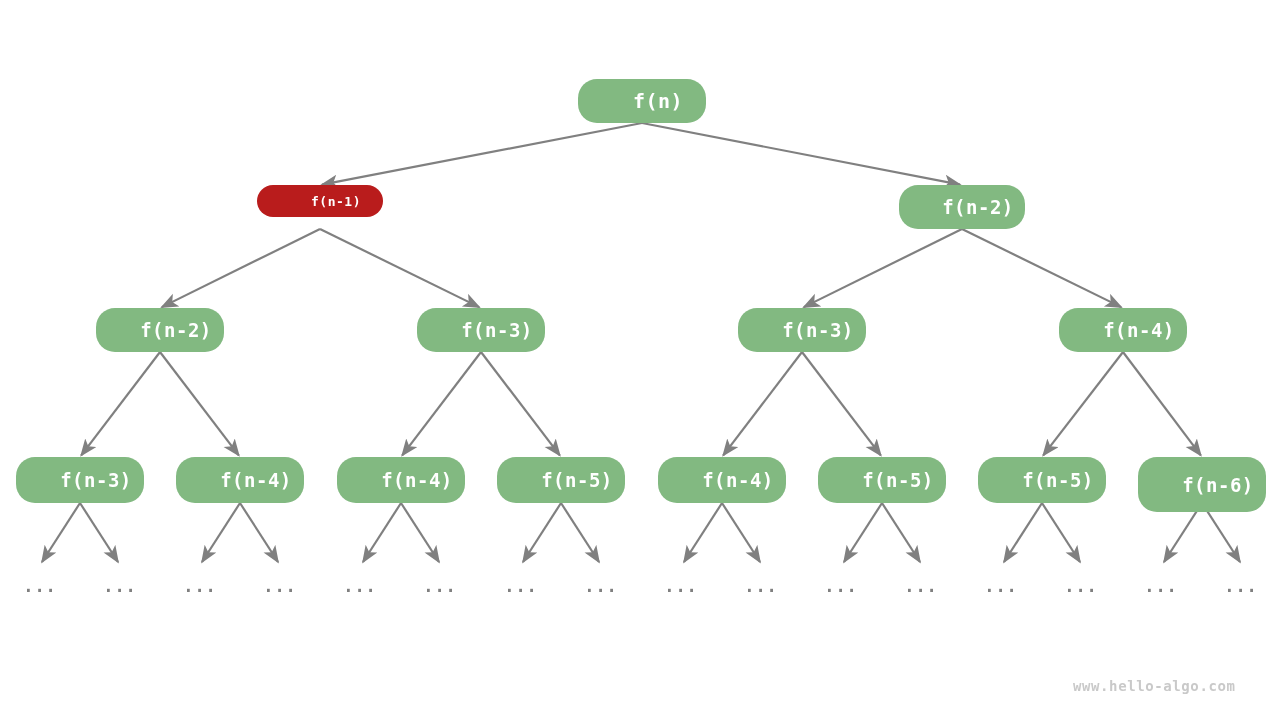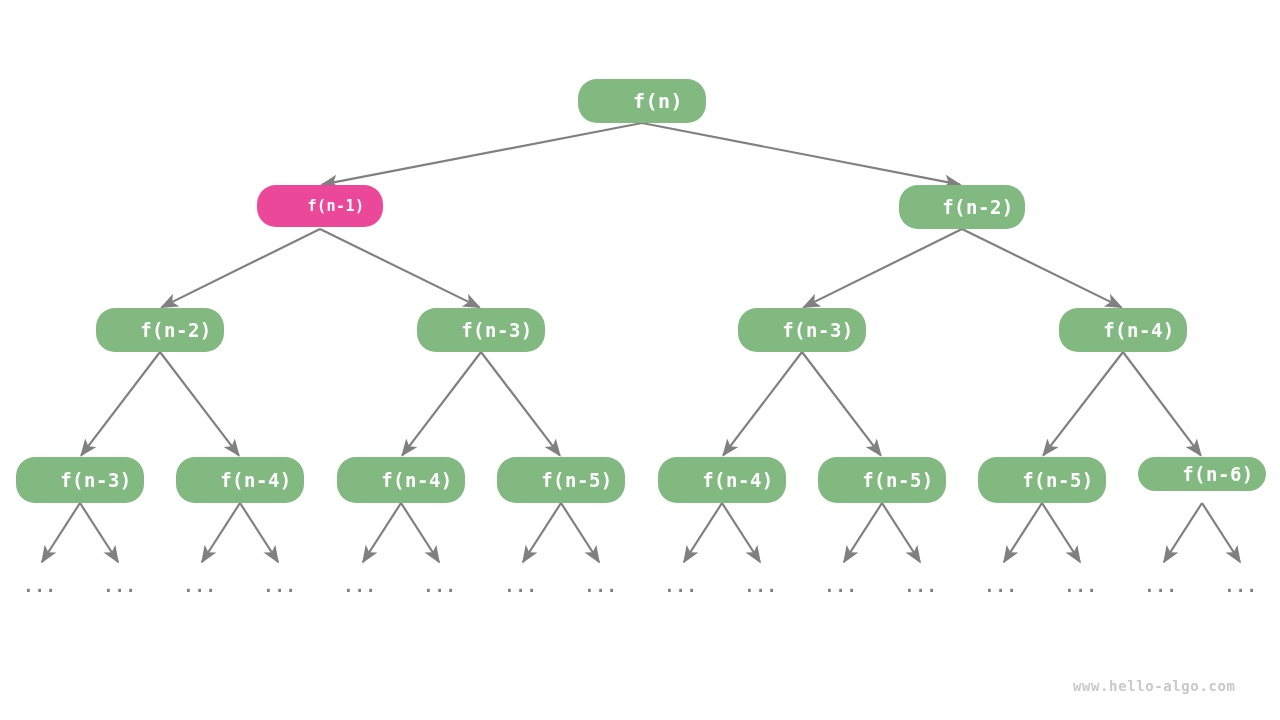--- a/index.html
+++ b/index.html
@@ -106,34 +106,34 @@
         <line x1="882" y1="503" x2="920" y2="562" stroke="#808080" stroke-width="2.2" marker-end="url(#arrowhead)"></line>
         <line x1="1042" y1="503" x2="1004" y2="562" stroke="#808080" stroke-width="2.2" marker-end="url(#arrowhead)"></line>
         <line x1="1042" y1="503" x2="1080" y2="562" stroke="#808080" stroke-width="2.2" marker-end="url(#arrowhead)"></line>
         <line x1="1202" y1="503" x2="1164" y2="562" stroke="#808080" stroke-width="2.2" marker-end="url(#arrowhead)"></line>
         <line x1="1202" y1="503" x2="1240" y2="562" stroke="#808080" stroke-width="2.2" marker-end="url(#arrowhead)"></line>
       </g>
   </svg>
 
   <div id="node-layer">
       <div class="node" style="left: 578px; top: 79px; width: 128px; height: 44px; font-size: 20px; background: rgb(130, 185, 129); color: rgb(255, 255, 255);">f(n)</div>
-      <div class="node" style="left: 257px; top: 185px; width: 126px; height: 42px; font-size: 15px; background: #ec4899; color: rgb(255, 255, 255);">f(n-1)</div>
+      <div class="node" style="left: 257px; top: 185px; width: 126px; height: 32px; font-size: 13px; background: #b91c1c; color: rgb(255, 255, 255);">f(n-1)</div>
       <div class="node" style="left: 899px; top: 185px; width: 126px; height: 44px; font-size: 19px; background: rgb(130, 185, 129); color: rgb(255, 255, 255);">f(n-2)</div>
       <div class="node" style="left: 96px; top: 308px; width: 128px; height: 44px; font-size: 19px; background: rgb(130, 185, 129); color: rgb(255, 255, 255);">f(n-2)</div>
       <div class="node" style="left: 417px; top: 308px; width: 128px; height: 44px; font-size: 19px; background: rgb(130, 185, 129); color: rgb(255, 255, 255);">f(n-3)</div>
       <div class="node" style="left: 738px; top: 308px; width: 128px; height: 44px; font-size: 19px; background: rgb(130, 185, 129); color: rgb(255, 255, 255);">f(n-3)</div>
       <div class="node" style="left: 1059px; top: 308px; width: 128px; height: 44px; font-size: 19px; background: rgb(130, 185, 129); color: rgb(255, 255, 255);">f(n-4)</div>
       <div class="node" style="left: 16px; top: 457px; width: 128px; height: 46px; font-size: 19px; background: rgb(130, 185, 129); color: rgb(255, 255, 255);">f(n-3)</div>
       <div class="node" style="left: 176px; top: 457px; width: 128px; height: 46px; font-size: 19px; background: rgb(130, 185, 129); color: rgb(255, 255, 255);">f(n-4)</div>
       <div class="node" style="left: 337px; top: 457px; width: 128px; height: 46px; font-size: 19px; background: rgb(130, 185, 129); color: rgb(255, 255, 255);">f(n-4)</div>
       <div class="node" style="left: 497px; top: 457px; width: 128px; height: 46px; font-size: 19px; background: rgb(130, 185, 129); color: rgb(255, 255, 255);">f(n-5)</div>
       <div class="node" style="left: 658px; top: 457px; width: 128px; height: 46px; font-size: 19px; background: rgb(130, 185, 129); color: rgb(255, 255, 255);">f(n-4)</div>
       <div class="node" style="left: 818px; top: 457px; width: 128px; height: 46px; font-size: 19px; background: rgb(130, 185, 129); color: rgb(255, 255, 255);">f(n-5)</div>
       <div class="node" style="left: 978px; top: 457px; width: 128px; height: 46px; font-size: 19px; background: rgb(130, 185, 129); color: rgb(255, 255, 255);">f(n-5)</div>
-      <div class="node" style="left: 1138px; top: 457px; width: 128px; height: 34px; font-size: 19px; background: rgb(130, 185, 129); color: rgb(255, 255, 255);">f(n-6)</div>
+      <div class="node" style="left: 1138px; top: 457px; width: 128px; height: 55px; font-size: 19px; background: rgb(130, 185, 129); color: rgb(255, 255, 255);">f(n-6)</div>
     </div>
   <div id="ellipsis-layer">
       <div class="ellipsis" style="left: 40px; top: 586px; color: rgb(128, 128, 128);">...</div>
       <div class="ellipsis" style="left: 120px; top: 586px; color: rgb(128, 128, 128);">...</div>
       <div class="ellipsis" style="left: 200px; top: 586px; color: rgb(128, 128, 128);">...</div>
       <div class="ellipsis" style="left: 280px; top: 586px; color: rgb(128, 128, 128);">...</div>
       <div class="ellipsis" style="left: 360px; top: 586px; color: rgb(128, 128, 128);">...</div>
       <div class="ellipsis" style="left: 440px; top: 586px; color: rgb(128, 128, 128);">...</div>
       <div class="ellipsis" style="left: 521px; top: 586px; color: rgb(128, 128, 128);">...</div>
       <div class="ellipsis" style="left: 601px; top: 586px; color: rgb(128, 128, 128);">...</div>

